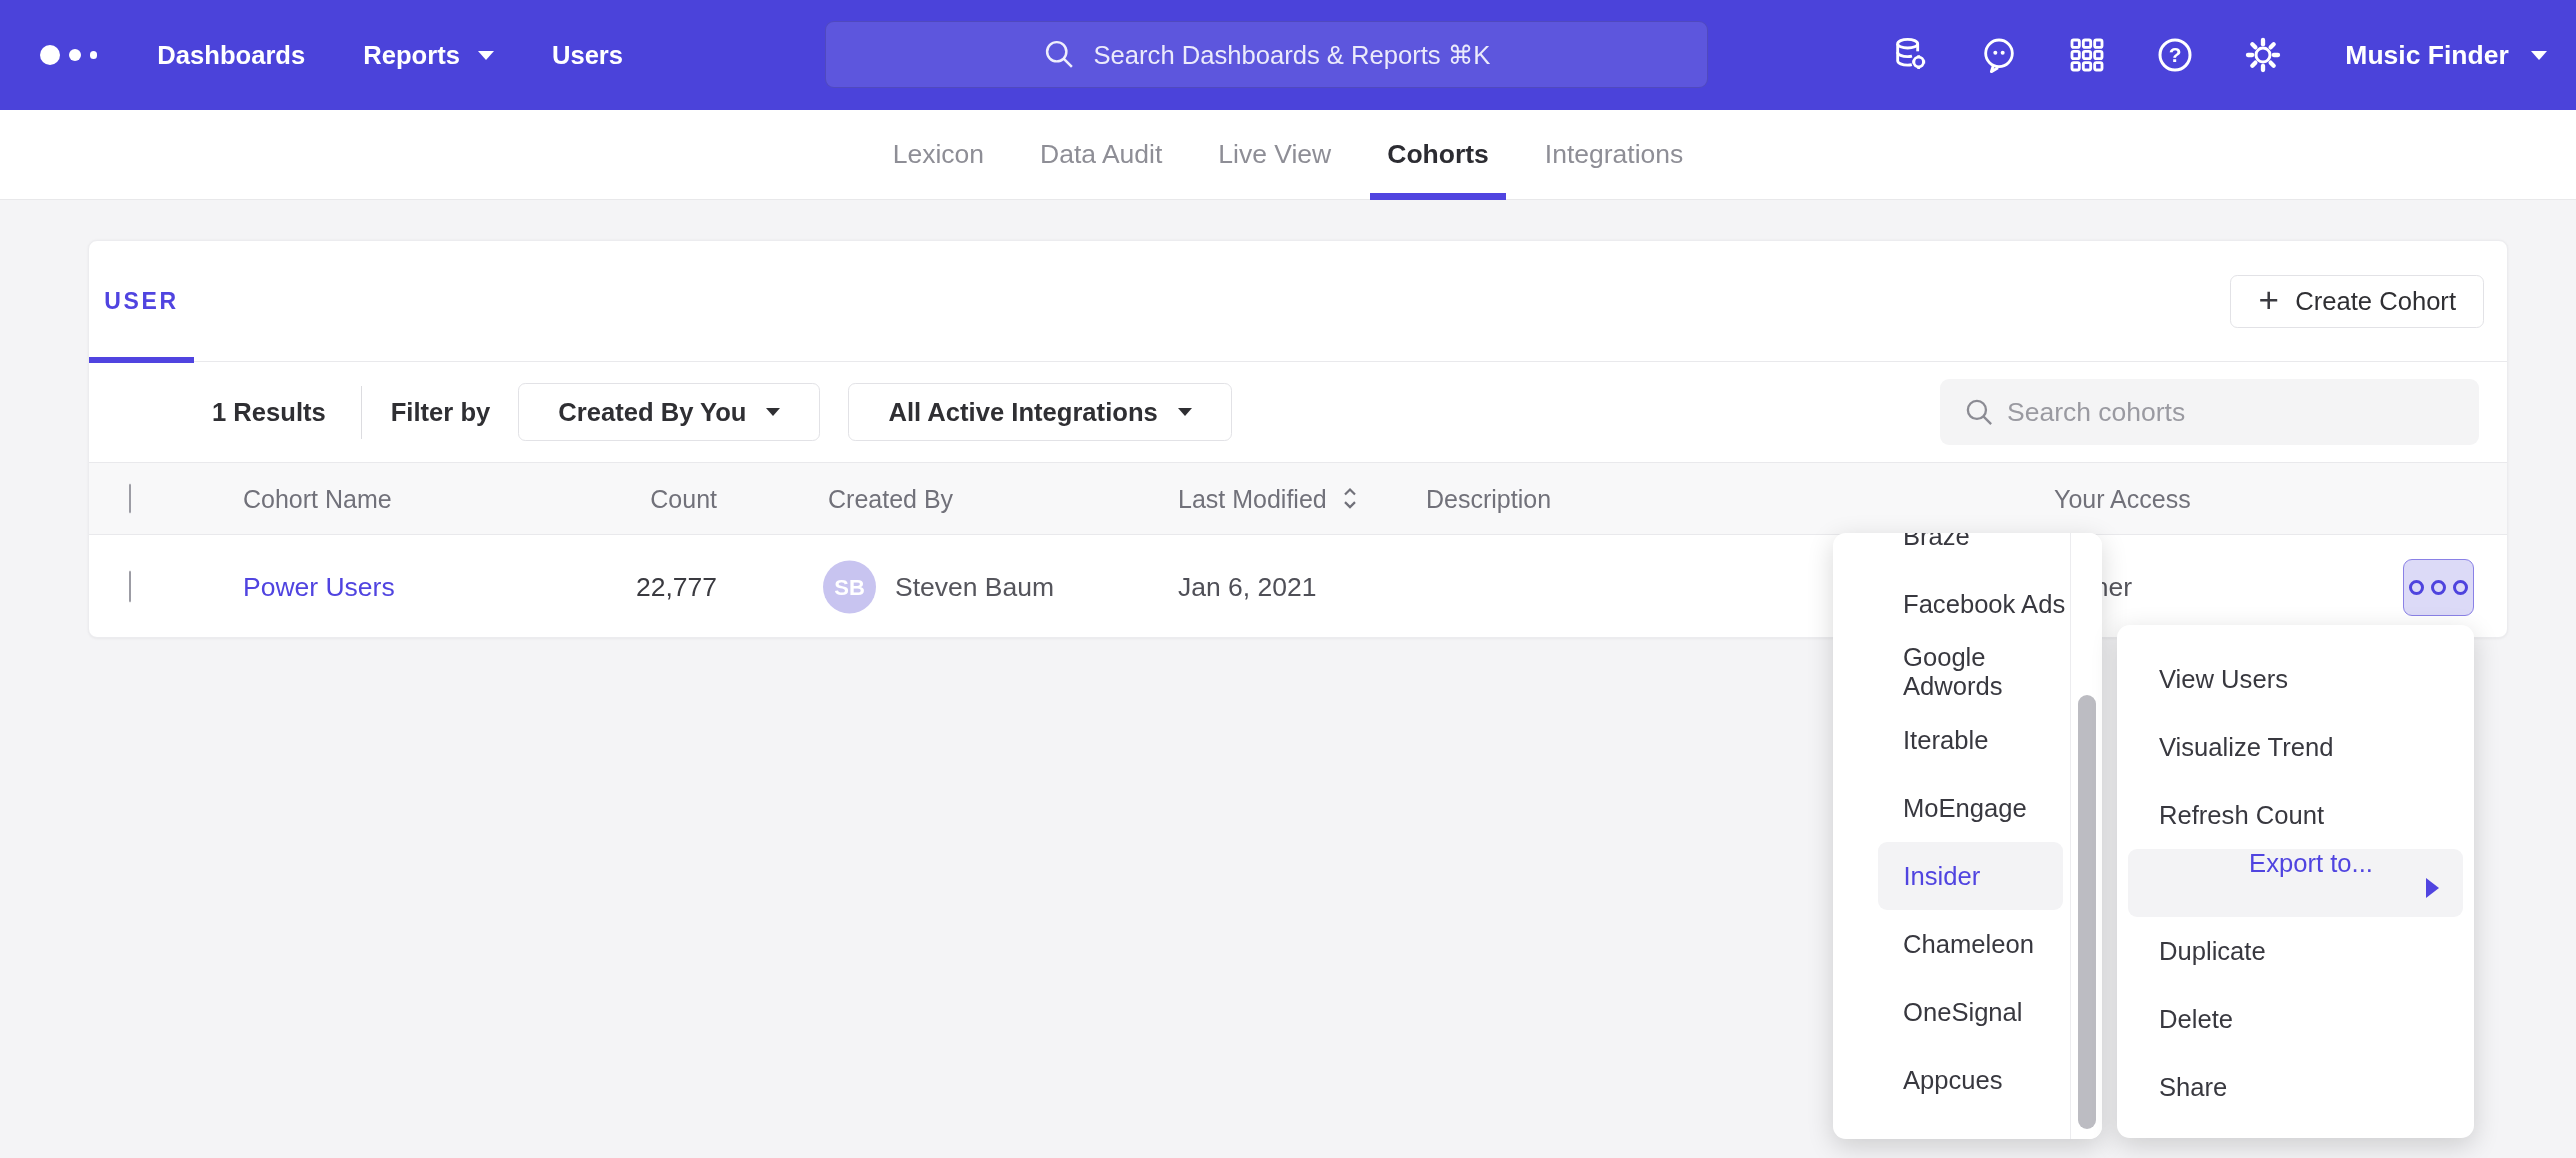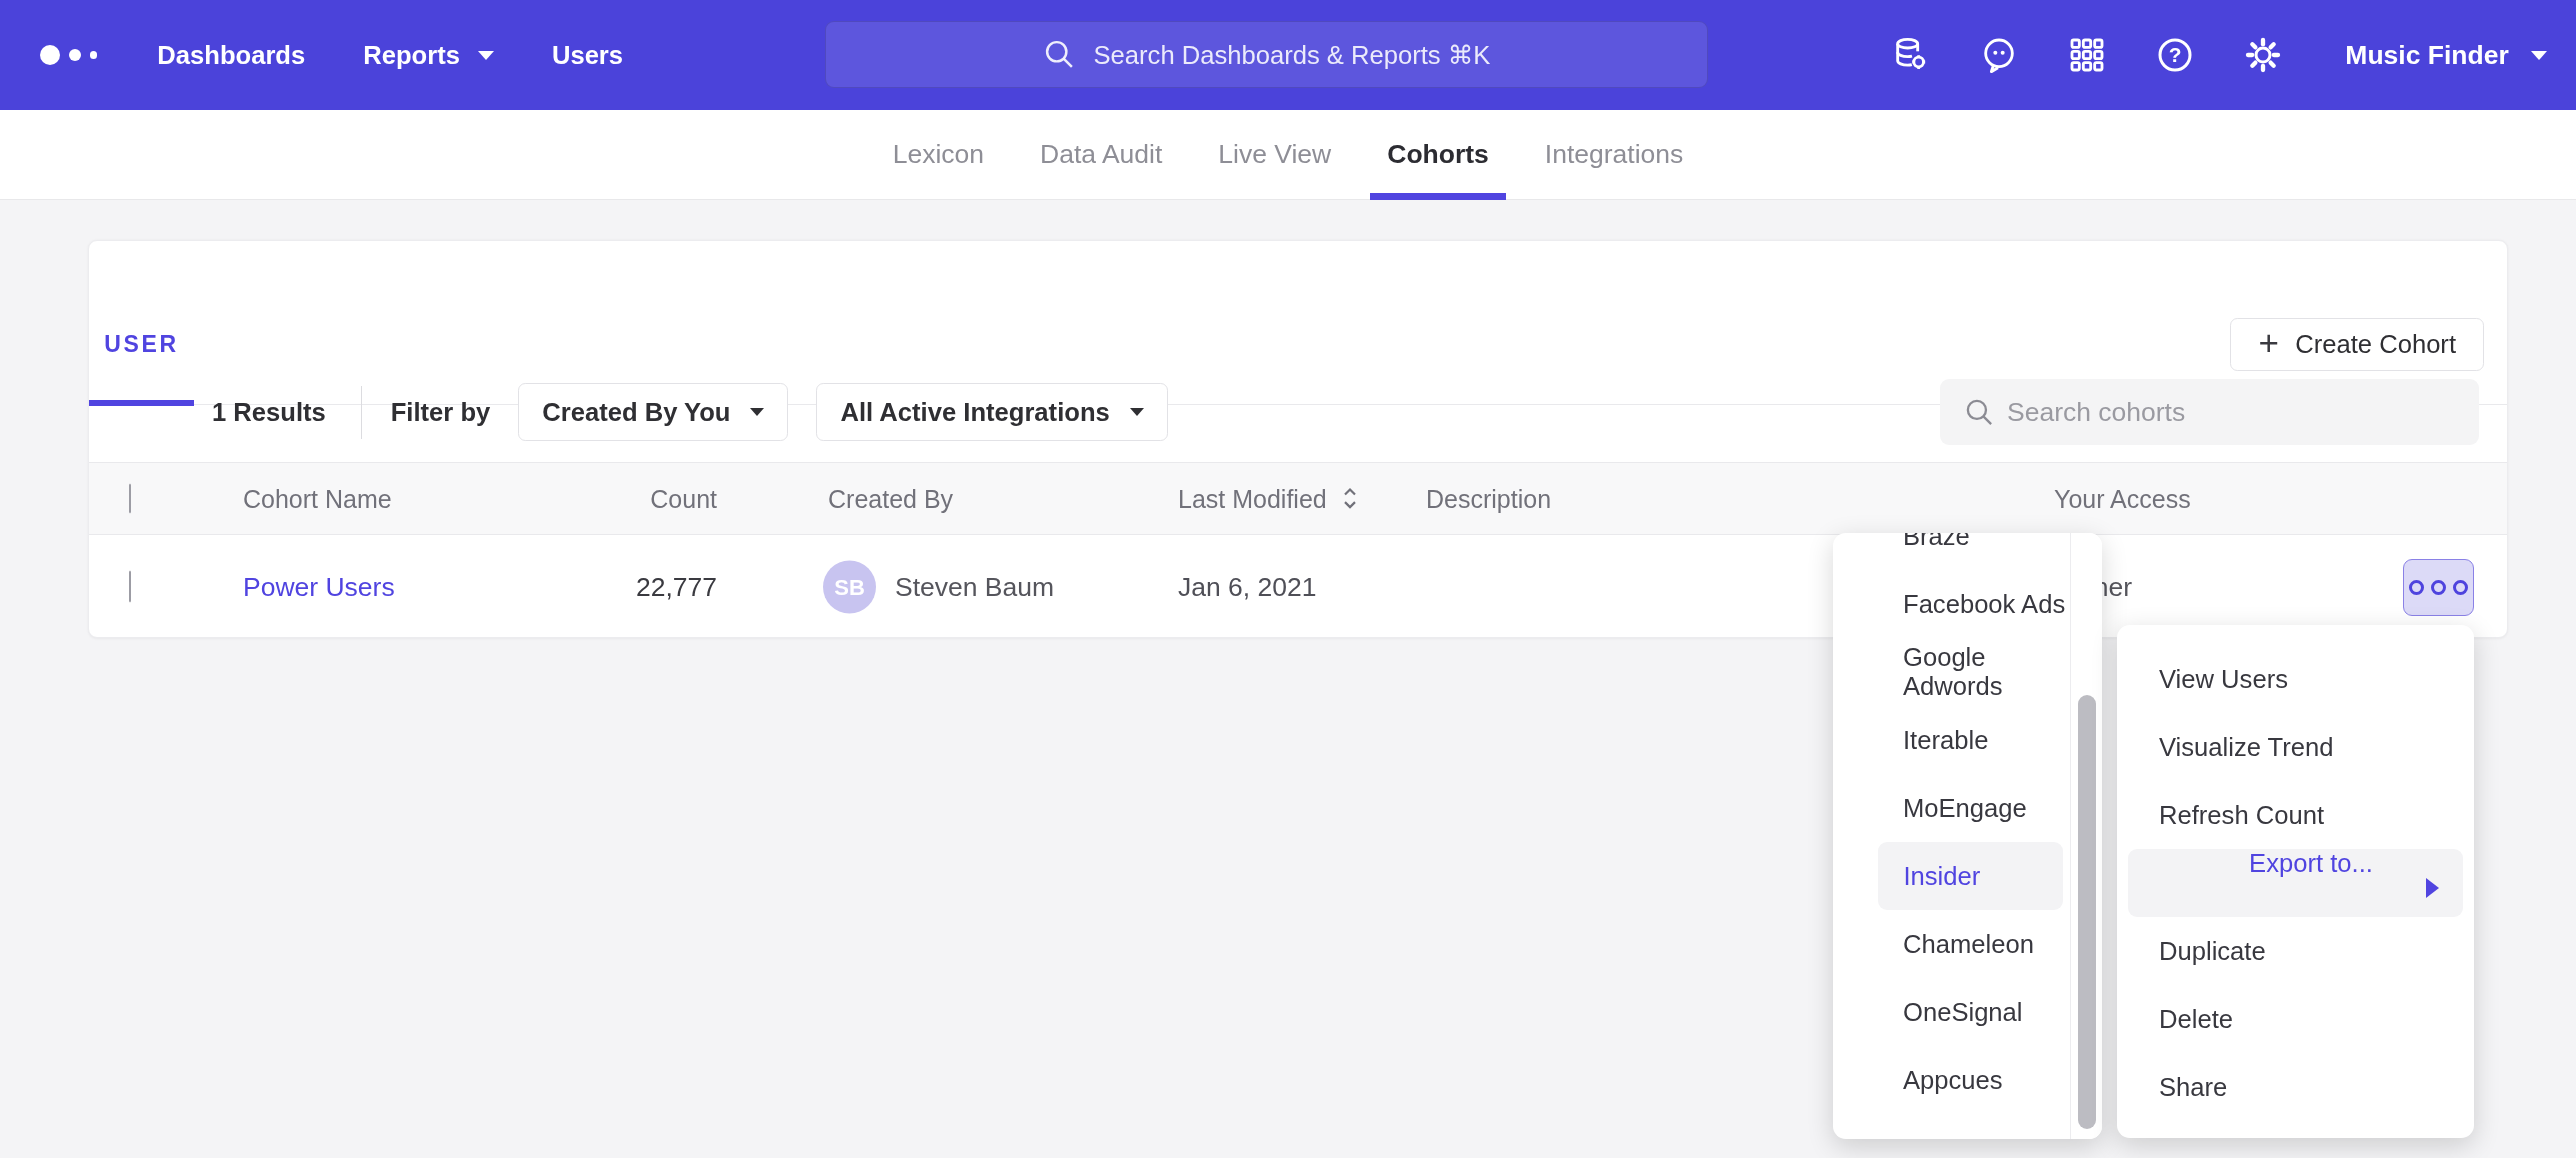--- a/index.html
+++ b/index.html
@@ -29,33 +29,33 @@
   .tabbar{position:absolute;top:110px;left:0;right:0;height:90px;background:#fff;border-bottom:0.9px solid #e8e8ea;
           display:flex;justify-content:center;align-items:stretch;z-index:9;}
   .tab{position:relative;display:flex;align-items:center;padding:0 28px;font-size:26.5px;color:#8e8e96;cursor:pointer;}
   .tab.active{color:#2c2c32;font-weight:700;}
   .tab-underline{display:none;position:absolute;left:11px;right:11px;bottom:-0.9px;height:7.3px;background:var(--accent);}
   .tab.active .tab-underline{display:block;}
 
   
   .card{position:absolute;left:88px;top:240px;width:2420px;height:398px;background:#fff;
         border:0.9px solid #ececef;border-radius:9px;box-shadow:0 0.9px 2.7px rgba(0,0,0,.05);}
-  .card-tabs{position:absolute;top:0;left:0;right:0;height:121px;border-bottom:0.9px solid #e9e9ec;border-radius:9px 9px 0 0;margin-top:43px;}
+  .card-tabs{position:absolute;top:0;left:0;right:0;height:121px;border-bottom:0.9px solid #e9e9ec;border-radius:9px 9px 0 0;}
   .user-tab{position:absolute;left:0;top:0;width:105px;height:121px;display:flex;align-items:center;justify-content:center;
             color:var(--accent);font-weight:700;font-size:23px;letter-spacing:2.7px;cursor:pointer;}
   .user-tab-underline{position:absolute;left:0;bottom:-0.9px;width:105px;height:5.5px;background:var(--accent);}
   .create-btn{position:absolute;right:23px;top:34px;height:53px;padding:0 27px;border:0.9px solid #e2e2e6;border-radius:7.3px;
               background:#fff;display:flex;align-items:center;gap:16.4px;font-size:25.6px;color:#2f2f33;cursor:pointer;}
   .plus{font-size:35px;font-weight:400;color:#3a3a40;line-height:1;margin-top:-3.7px;}
 
   .filter-row{position:absolute;top:121px;left:0;right:0;height:100px;display:flex;align-items:center;margin-left:24px;}
   .results{margin-left:99px;font-size:25.6px;font-weight:700;color:#2f2f33;}
   .vdivider{width:0.9px;height:53px;background:#dcdce0;margin-left:35px;}
   .filterby{margin-left:29px;font-size:25.6px;font-weight:600;color:#2f2f33;}
-  .filter-btn{margin-left:28px;height:58px;padding:0 23px;border:0.9px solid #e2e2e6;border-radius:7.3px;background:#fff;
+  .filter-btn{margin-left:28px;height:58px;padding:0 39px;border:0.9px solid #e2e2e6;border-radius:7.3px;background:#fff;
               display:flex;align-items:center;gap:20px;font-size:25.6px;font-weight:600;color:#2f2f33;cursor:pointer;}
   .filter-btn .caret{border-top-color:#2f2f33;border-left-width:7.3px;border-right-width:7.3px;border-top-width:8.2px;}
   .cohort-search{position:absolute;right:28px;top:17.4px;width:539px;height:66px;background:#f4f4f5;border-radius:9px;
                  display:flex;align-items:center;padding:0 24px;gap:12px;cursor:text;}
   .cohort-search .ph{color:#9a9aa1;font-size:26.5px;}
 
   .thead{position:absolute;top:221px;left:0;right:0;height:73px;background:#f8f8f9;
          border-top:0.9px solid #e9e9ec;border-bottom:0.9px solid #e9e9ec;font-size:25px;color:#71717a;}
   .cell{position:absolute;top:50%;transform:translateY(-50%);white-space:nowrap;}
   .checkbox{width:33px;height:33px;border:1.8px solid #9c9ca4;border-radius:5.5px;background:#fff;cursor:pointer;}

